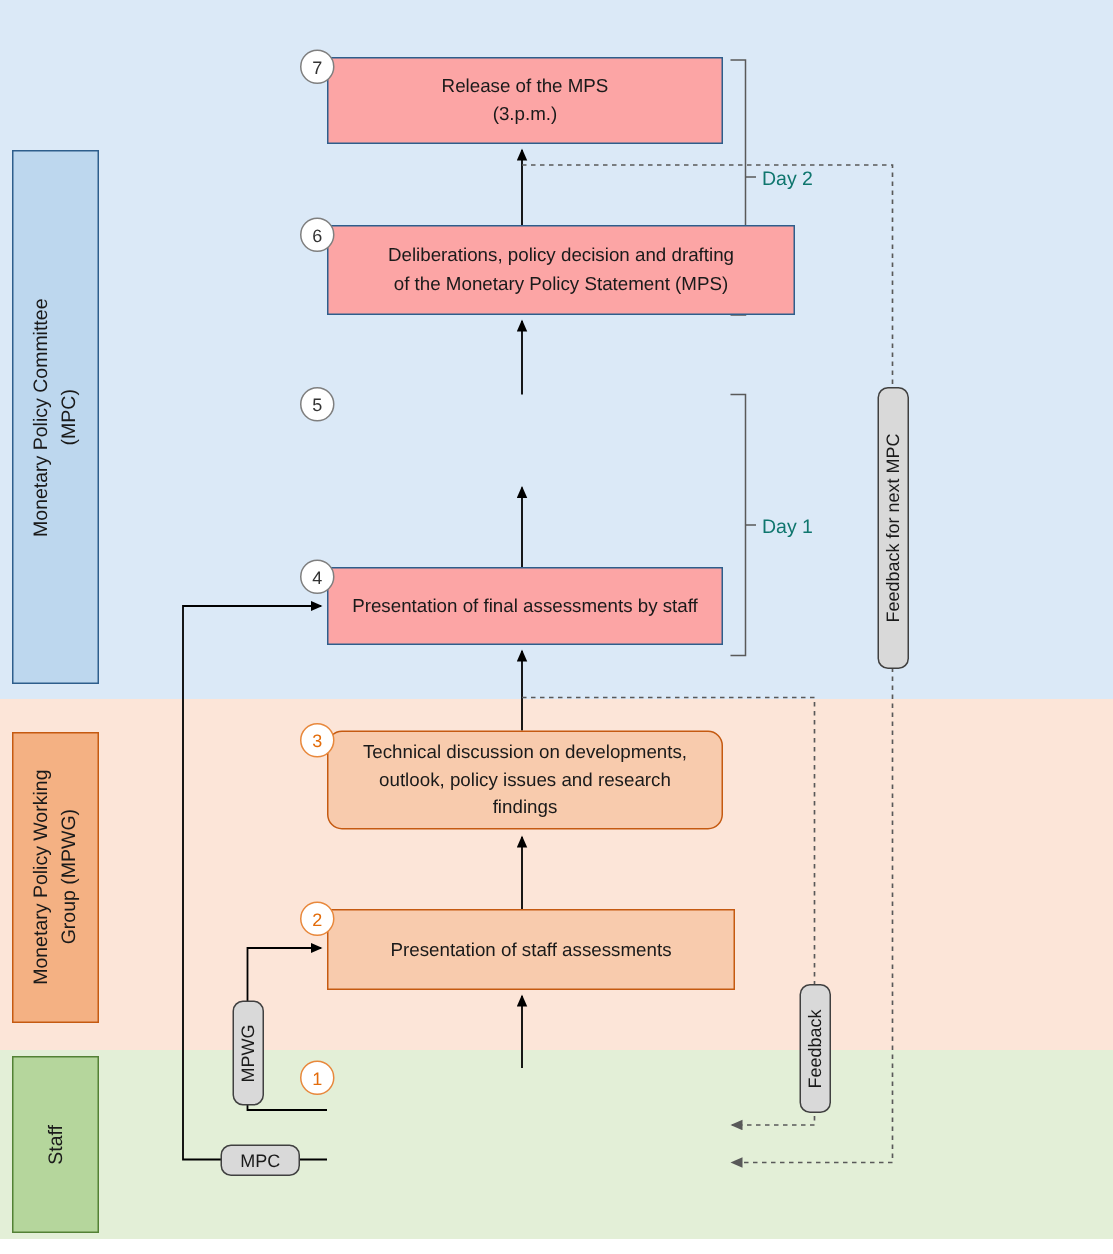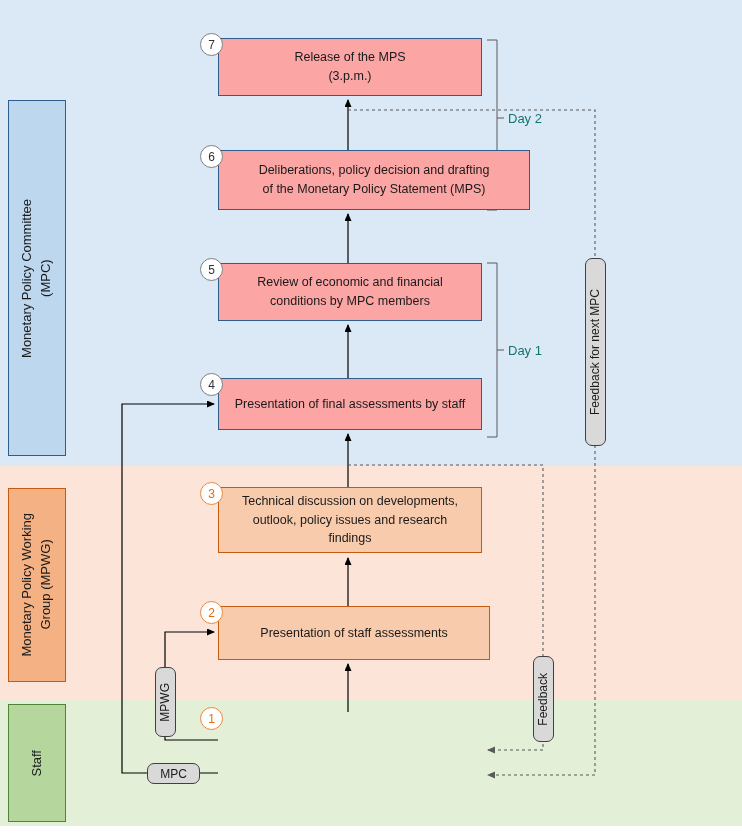--- a/index.html
+++ b/index.html
@@ -69,26 +69,24 @@
       <path d="M348,110 H595 V775 H488" marker-end="url(#mG)"></path>
       <path d="M348,465 H543 V750 H488" marker-end="url(#mG)"></path>
     </g>
     <g stroke="#595959" stroke-width="1" fill="none">
       <path d="M487,40 H497 V210 H487 M497,118 H504"></path>
       <path d="M487,263 H497 V437 H487 M497,350 H504"></path>
     </g>
   </svg>
 
   <div class="step-box mpwg" style="left:218px; top:606px; width:272px; height:54px;">Presentation of staff assessments</div>
-  <div class="step-box mpwg" style="left:218px; top:487px; width:264px; height:66px;">Technical discussion on developments,
+  <div class="step-box mpwg" style="left:218px; top:487px; width:264px; height:66px;border-radius:10px;">Technical discussion on developments,
 outlook, policy issues and research
 findings</div>
   <div class="step-box mpc" style="left:218px; top:378px; width:264px; height:52px;">Presentation of final assessments by staff</div>
-  <div class="step-box mpc" style="left:218px; top:263px; width:264px; height:58px;">Review of economic and financial
-conditions by MPC members</div>
   <div class="step-box mpc" style="left:218px; top:150px; width:312px; height:60px;">Deliberations, policy decision and drafting
 of the Monetary Policy Statement (MPS)</div>
   <div class="step-box mpc" style="left:218px; top:38px; width:264px; height:58px;">Release of the MPS
 (3.p.m.)</div>
 
   <div class="step-circle staff" style="left:200px; top:707px;">1</div>
   <div class="step-circle mpwg" style="left:200px; top:601px;">2</div>
   <div class="step-circle mpwg" style="left:200px; top:482px;">3</div>
   <div class="step-circle mpc" style="left:200px; top:373px;">4</div>
   <div class="step-circle mpc" style="left:200px; top:258px;">5</div>

